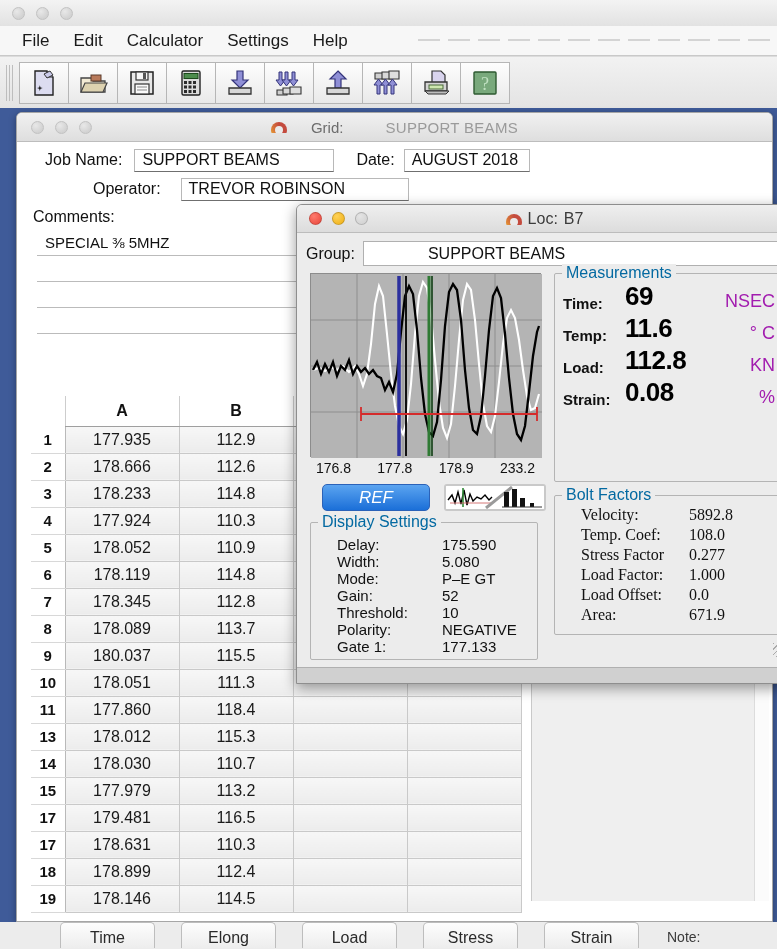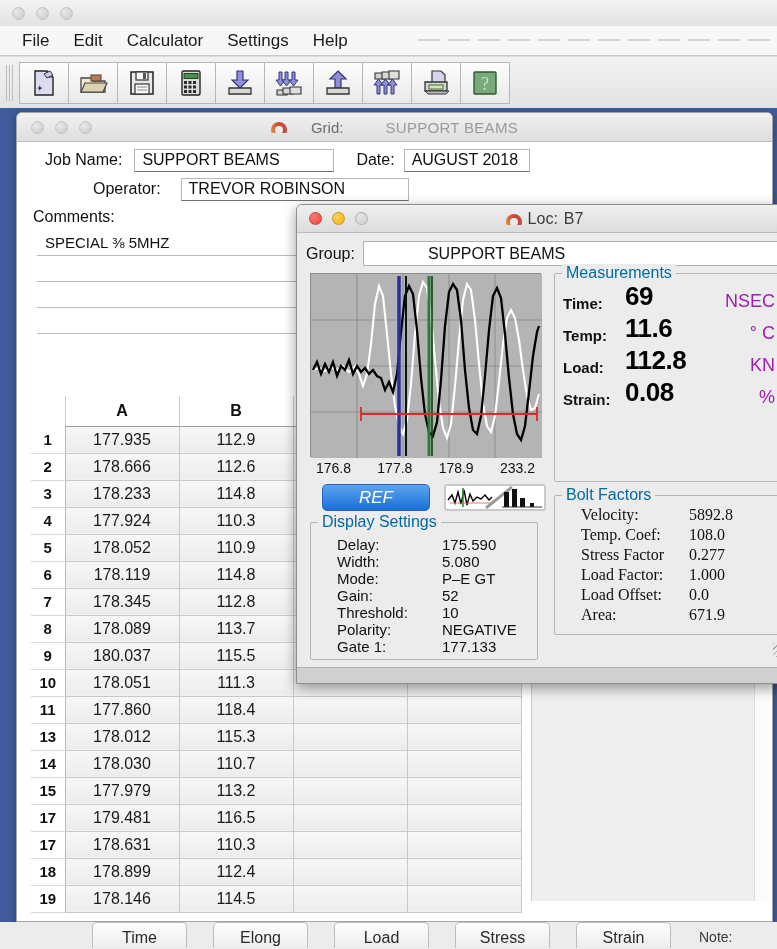--- a/index.html
+++ b/index.html
@@ -134,21 +134,21 @@
   }
   #grid-vscroll{
     position:absolute; right:3px; top:279px; width:15px; bottom:27px;
     background:#fbfbfb; border-left:1px solid #dcdcdc;
   }
   #grid-vthumb{ position:absolute; left:2px; top:0; width:11px; height:0px; }
 
   
   #bottom-bar{
     position:absolute; left:0; bottom:0; width:777px; height:27px;
-    background:#ececec; display:flex; align-items:flex-start; padding-left:92px; gap:26px;
+    background:#ececec; display:flex; align-items:flex-start; padding-left:60px; gap:26px;
   }
   .bbtn{
     width:95px; height:26px; border:1px solid #bdbdbd; border-bottom:none;
     border-radius:5px 5px 0 0;
     background:linear-gradient(#fdfdfd,#ededed);
     font-size:16px; color:#2a2a2a; text-align:center; line-height:30px;
     cursor:pointer;
   }
   #note-label{ font-size:14px; color:#3a3a3a; line-height:30px; margin-left:2px; }
 

